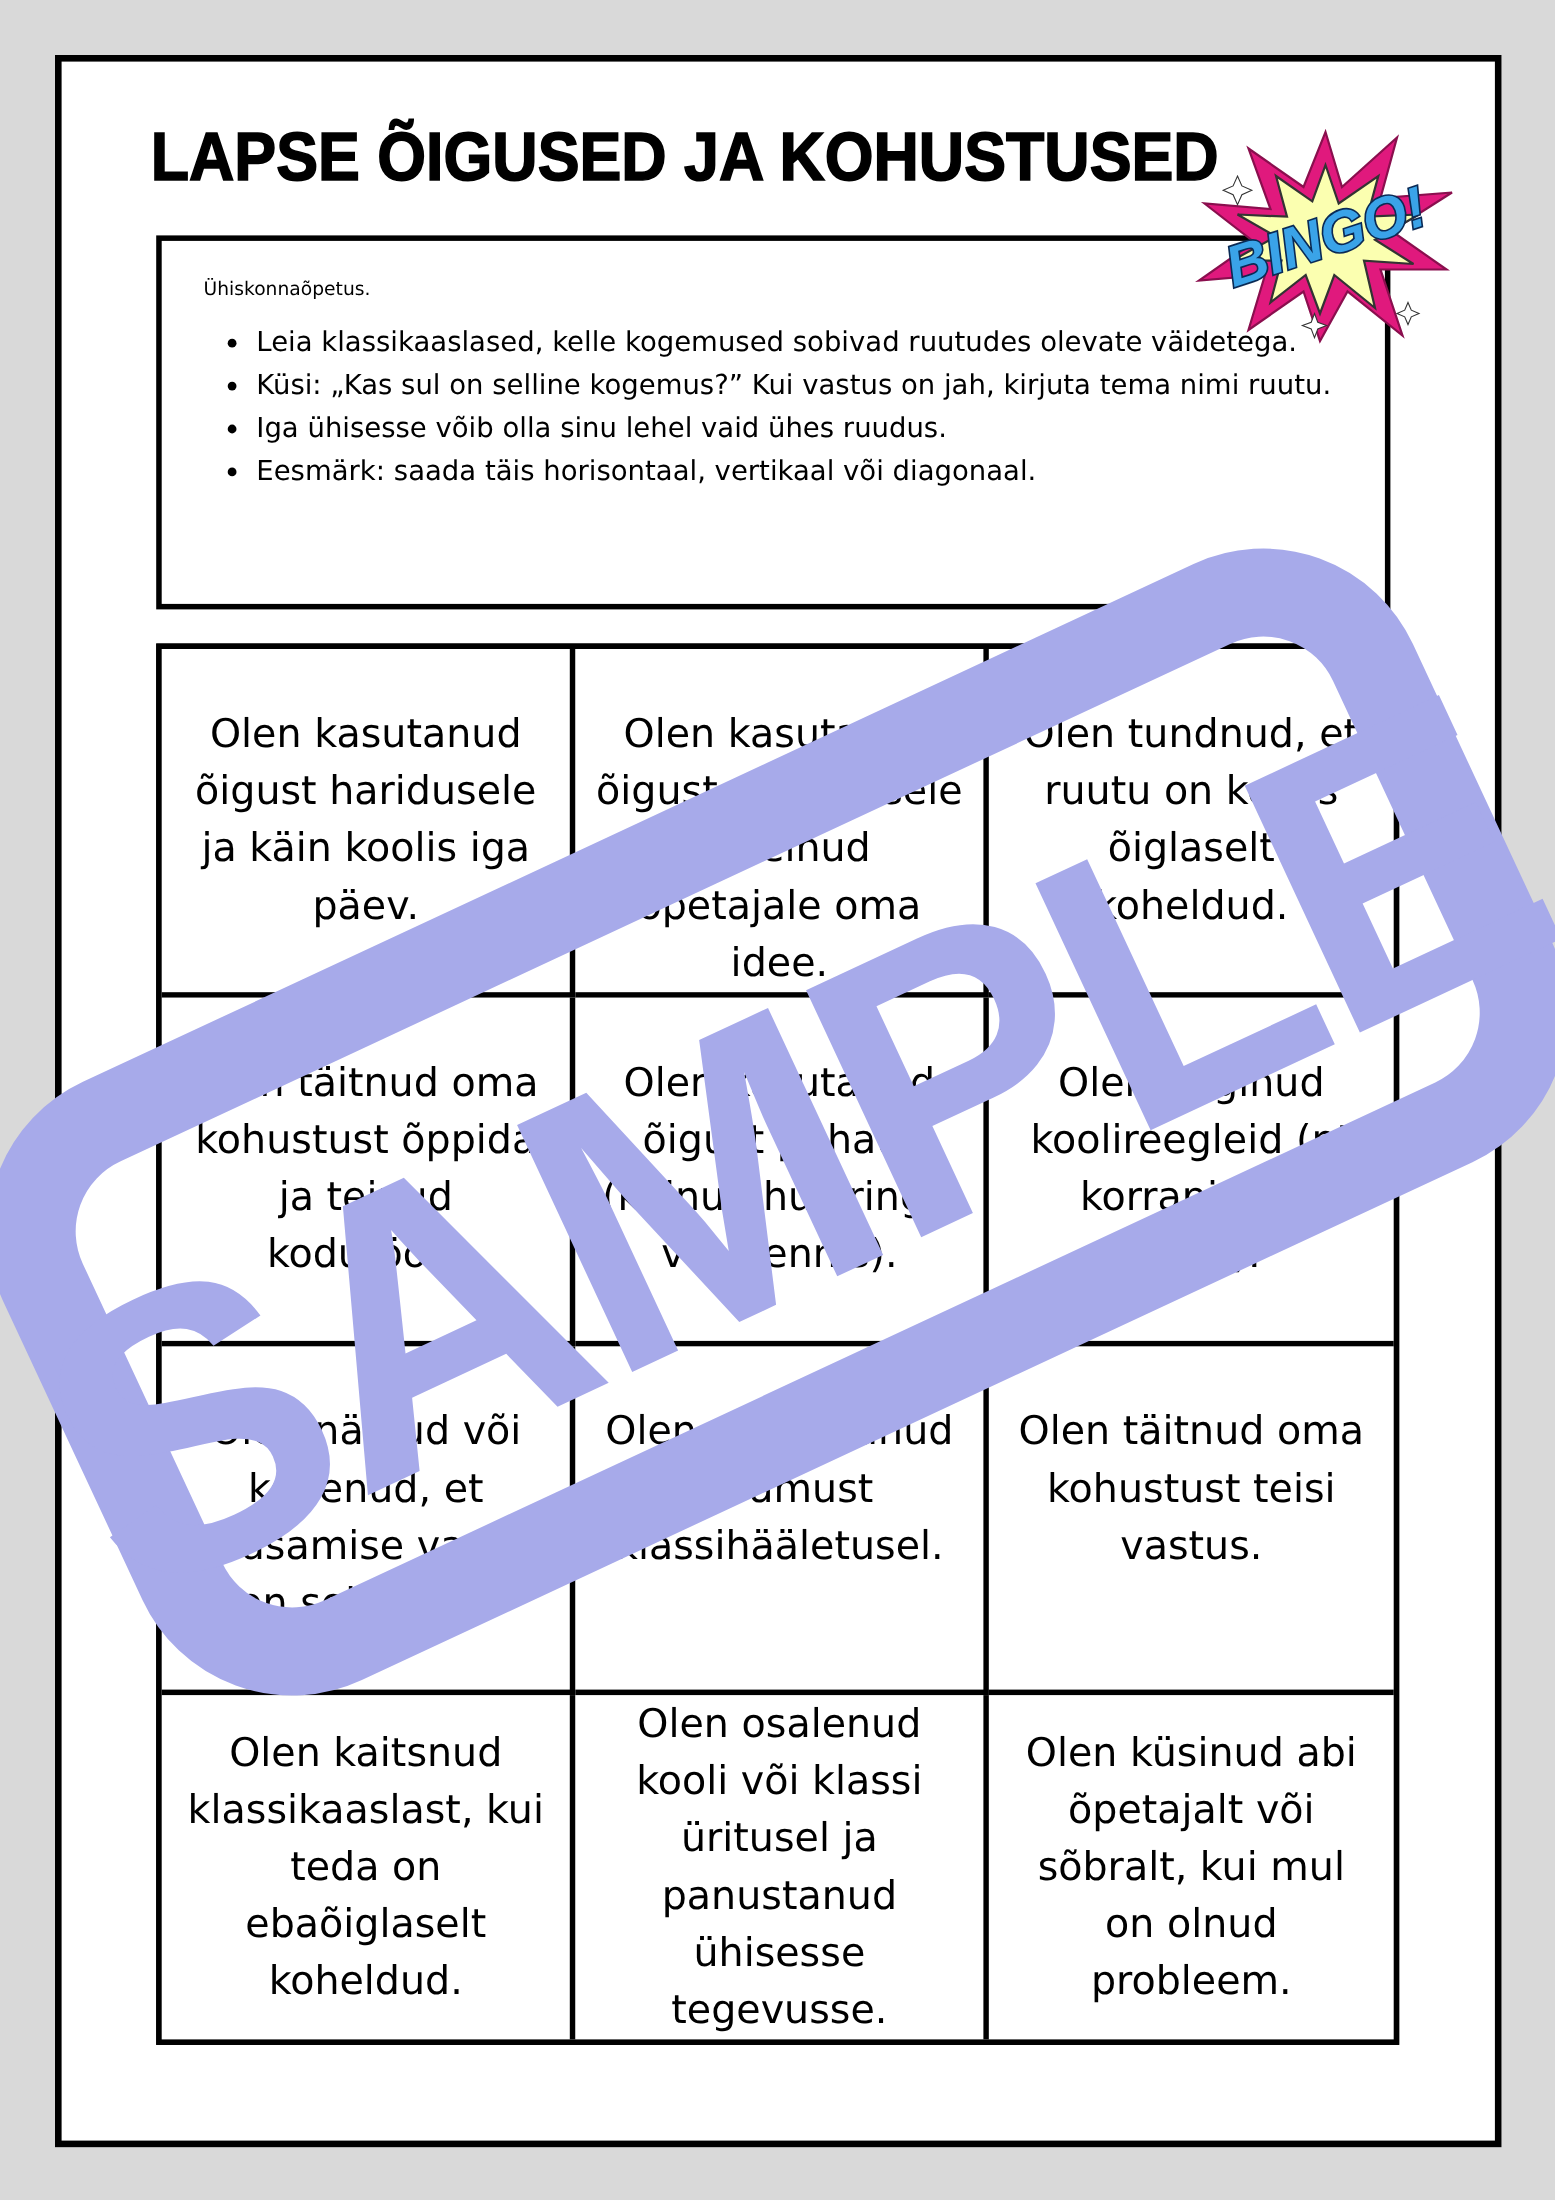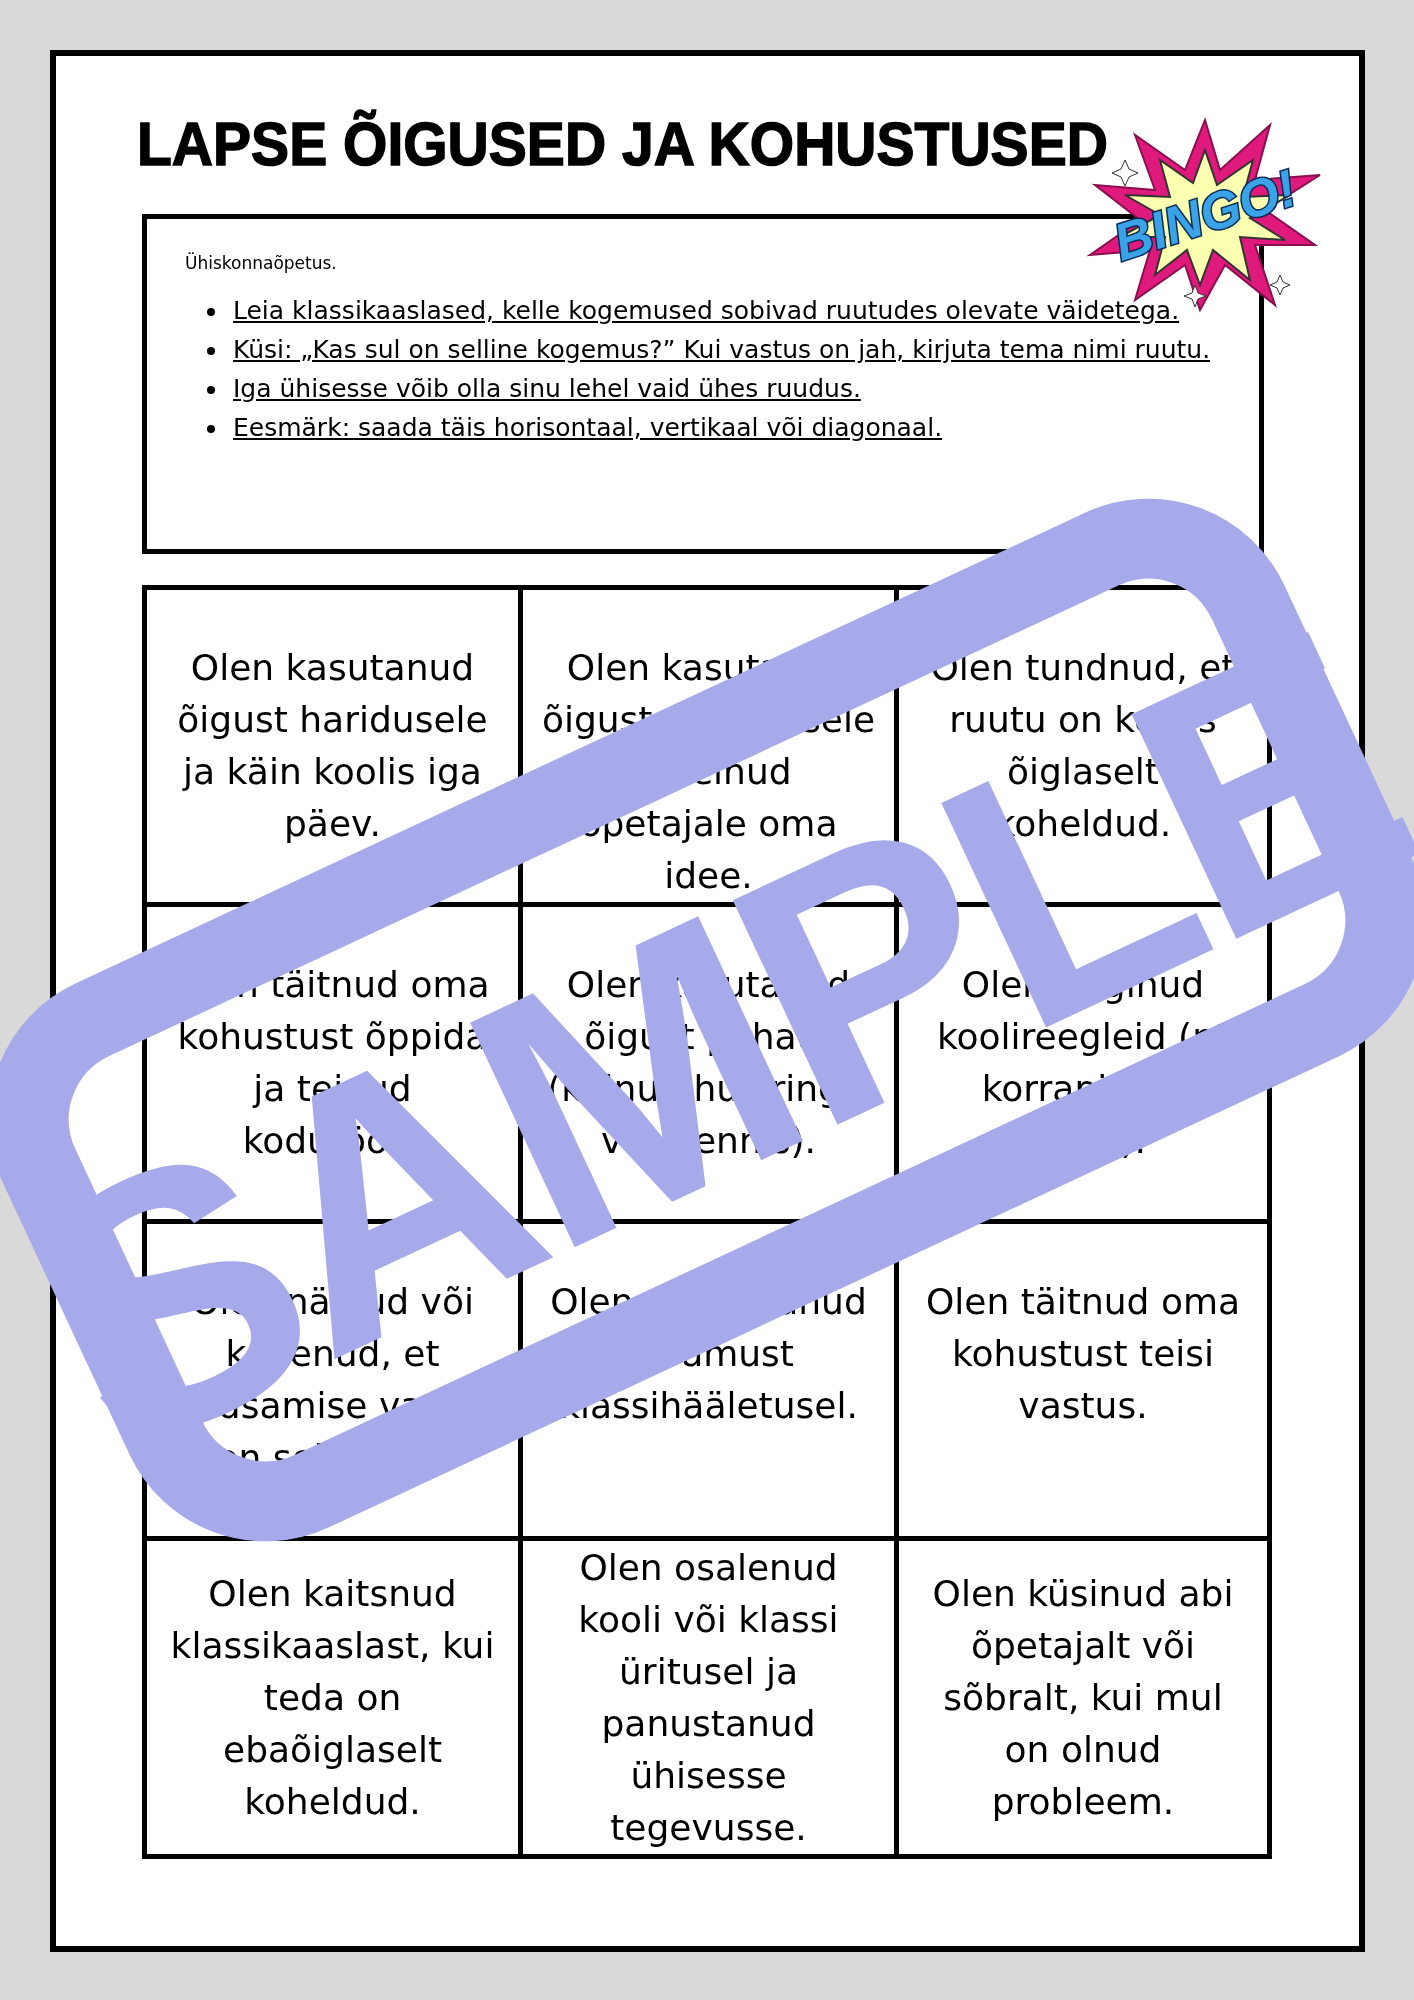--- a/index.html
+++ b/index.html
@@ -47,21 +47,20 @@
       font-family: "DejaVu Sans", sans-serif;
     }
     .instr-list {
       position: absolute;
       left: 40px; top: 72px;
       margin: 0; padding: 0 0 0 42px;
       width: 1000px;
       font-size: 25px;
       line-height: 39px;
       color: #000;
-      text-decoration: underline;
     }
     .instr-list li { padding-left: 4px; }
     .grid {
       position: absolute;
       left: 142px; top: 585px;
       width: 1130px; height: 1274px;
       border: 5px solid #000;
       box-sizing: border-box;
       display: grid;
       grid-template-columns: 376px 376px 368px;

